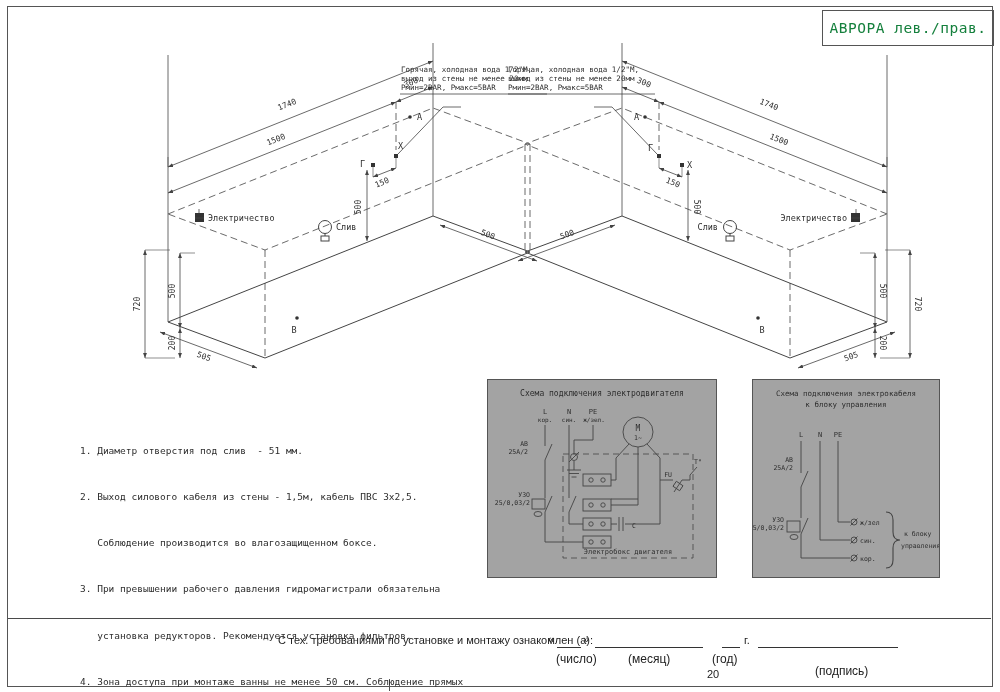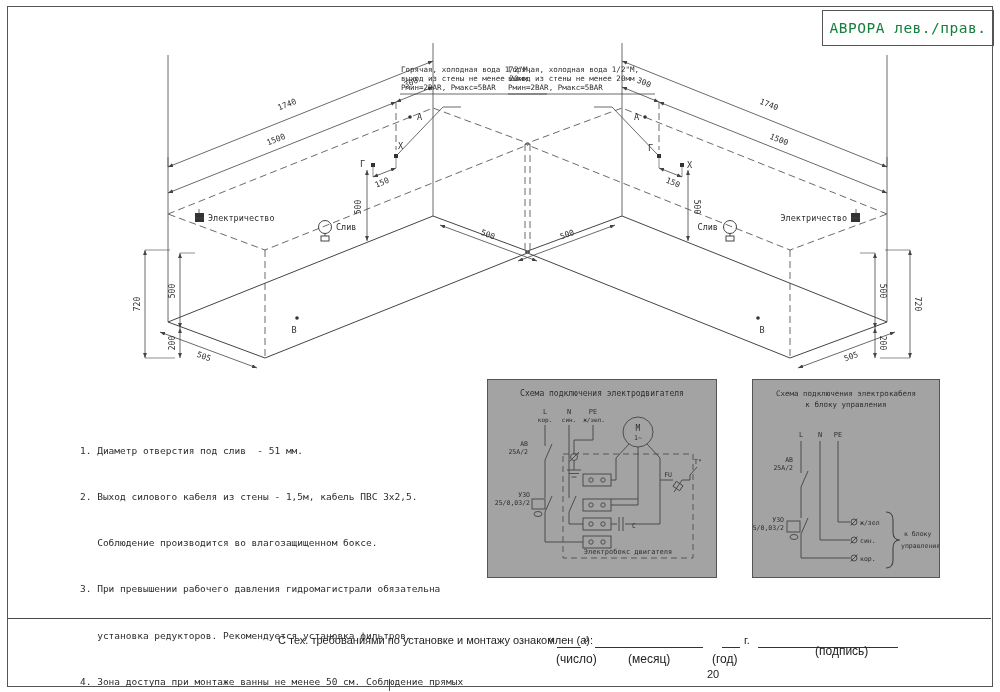--- a/index.html
+++ b/index.html
@@ -275,13 +275,13 @@
 <div class="blank" style="left:557px;top:646px;width:24px;"></div>
 <div class="abs sigtext" style="left:583px;top:633px;">»</div>
 <div class="blank" style="left:595px;top:646px;width:108px;"></div>
 <div class="abs sigtext" style="left:707px;top:660px;margin-top:8px;">20</div>
 <div class="blank" style="left:722px;top:646px;width:18px;"></div>
 <div class="abs sigtext" style="left:744px;top:634px;">г.</div>
 <div class="blank" style="left:758px;top:646px;width:140px;"></div>
 <div class="abs siglabel" style="left:556px;top:652px;">(число)</div>
 <div class="abs siglabel" style="left:628px;top:652px;">(месяц)</div>
 <div class="abs siglabel" style="left:712px;top:652px;">(год)</div>
-<div class="abs siglabel" style="left:815px;top:644px;">(подпись)</div>
+<div class="abs siglabel" style="left:815px;top:664px;">(подпись)</div>
 
 </body></html>

